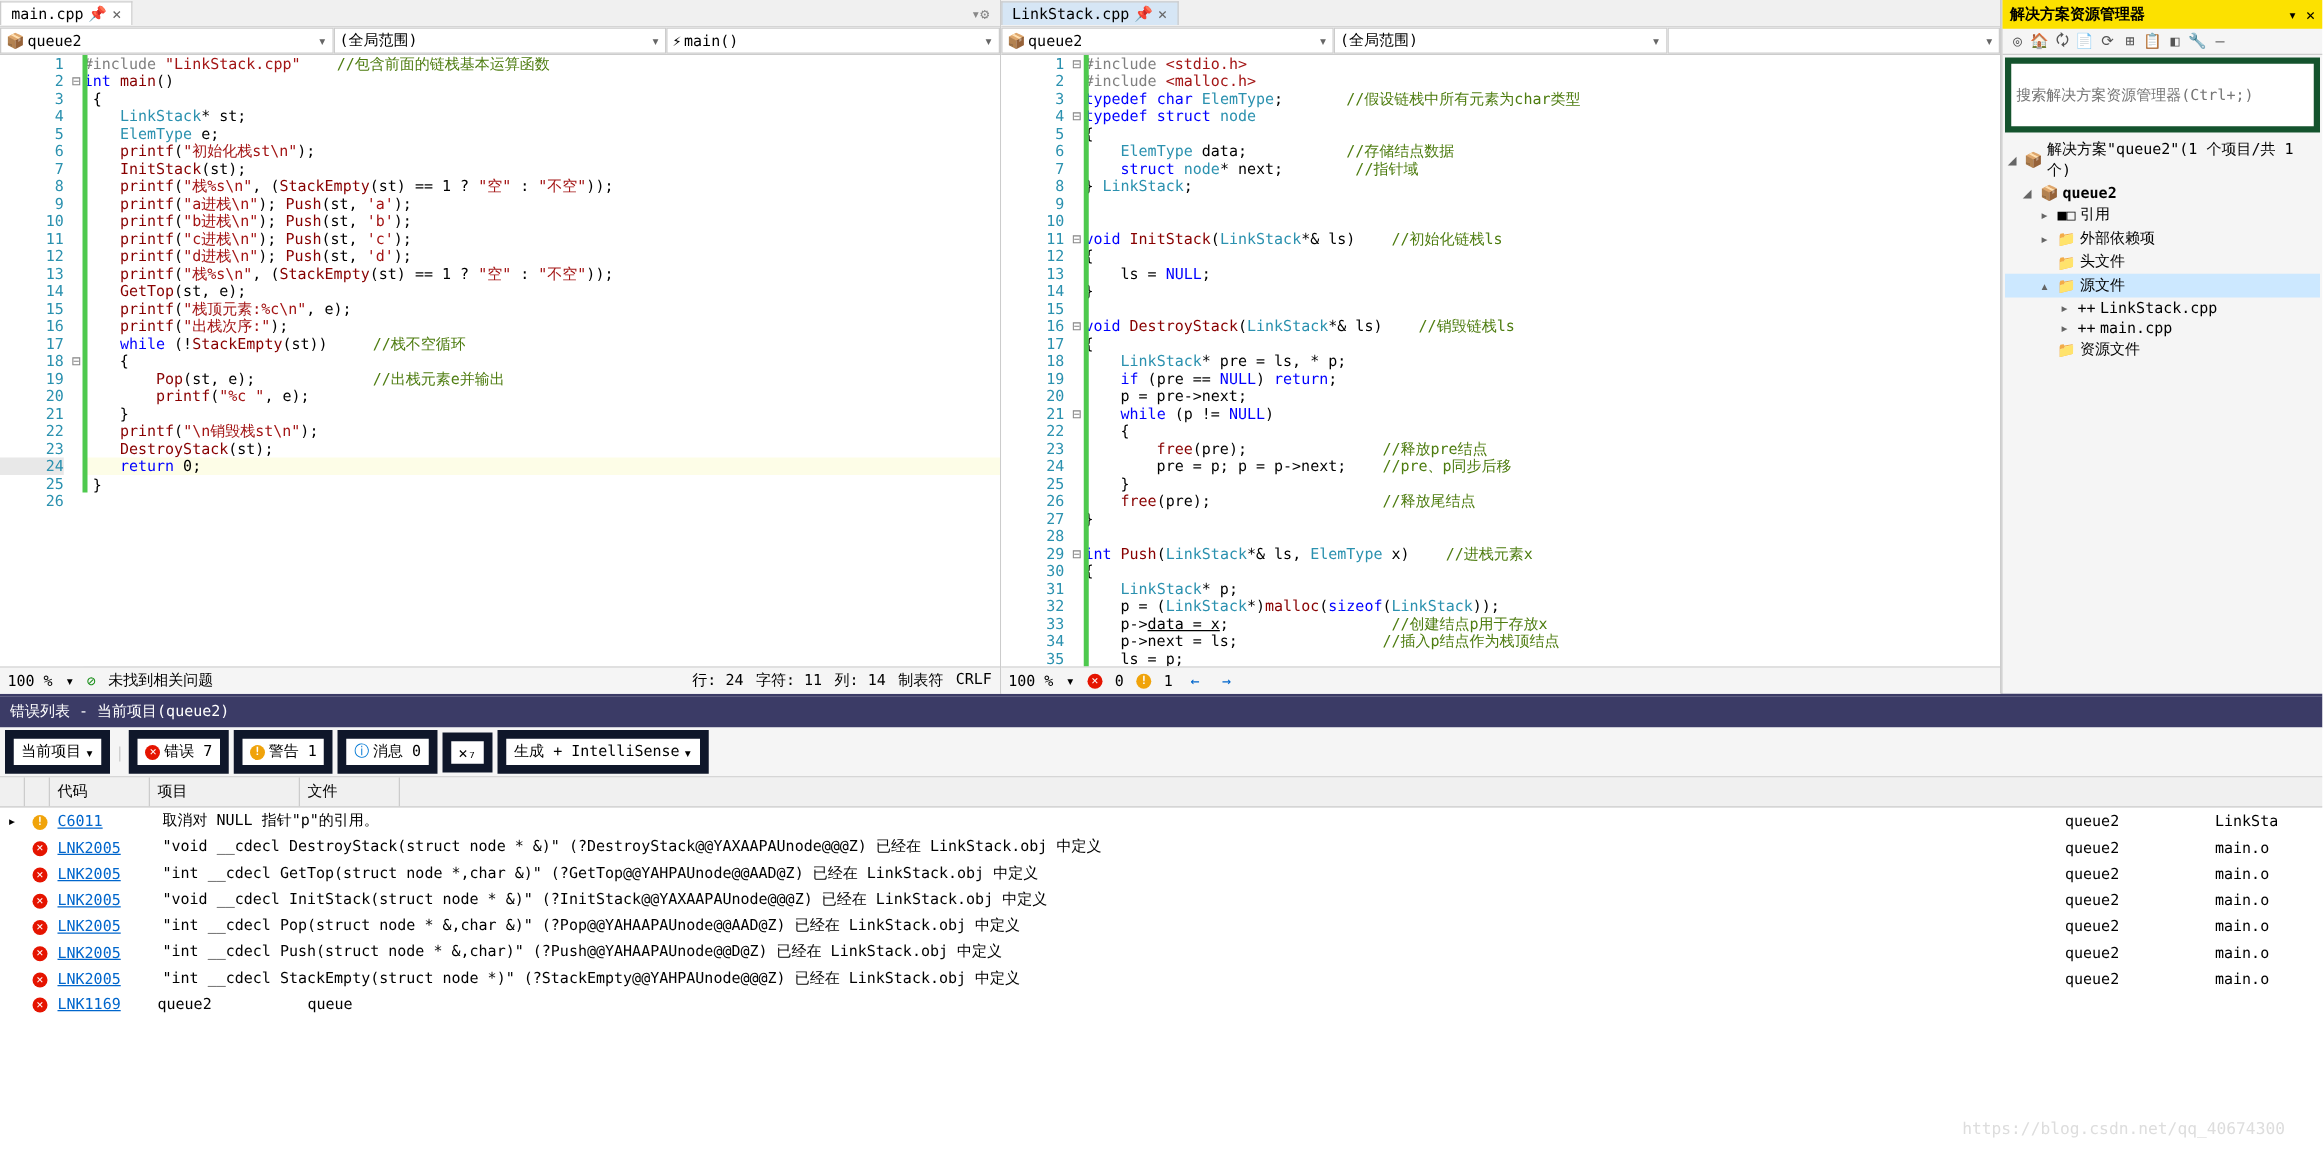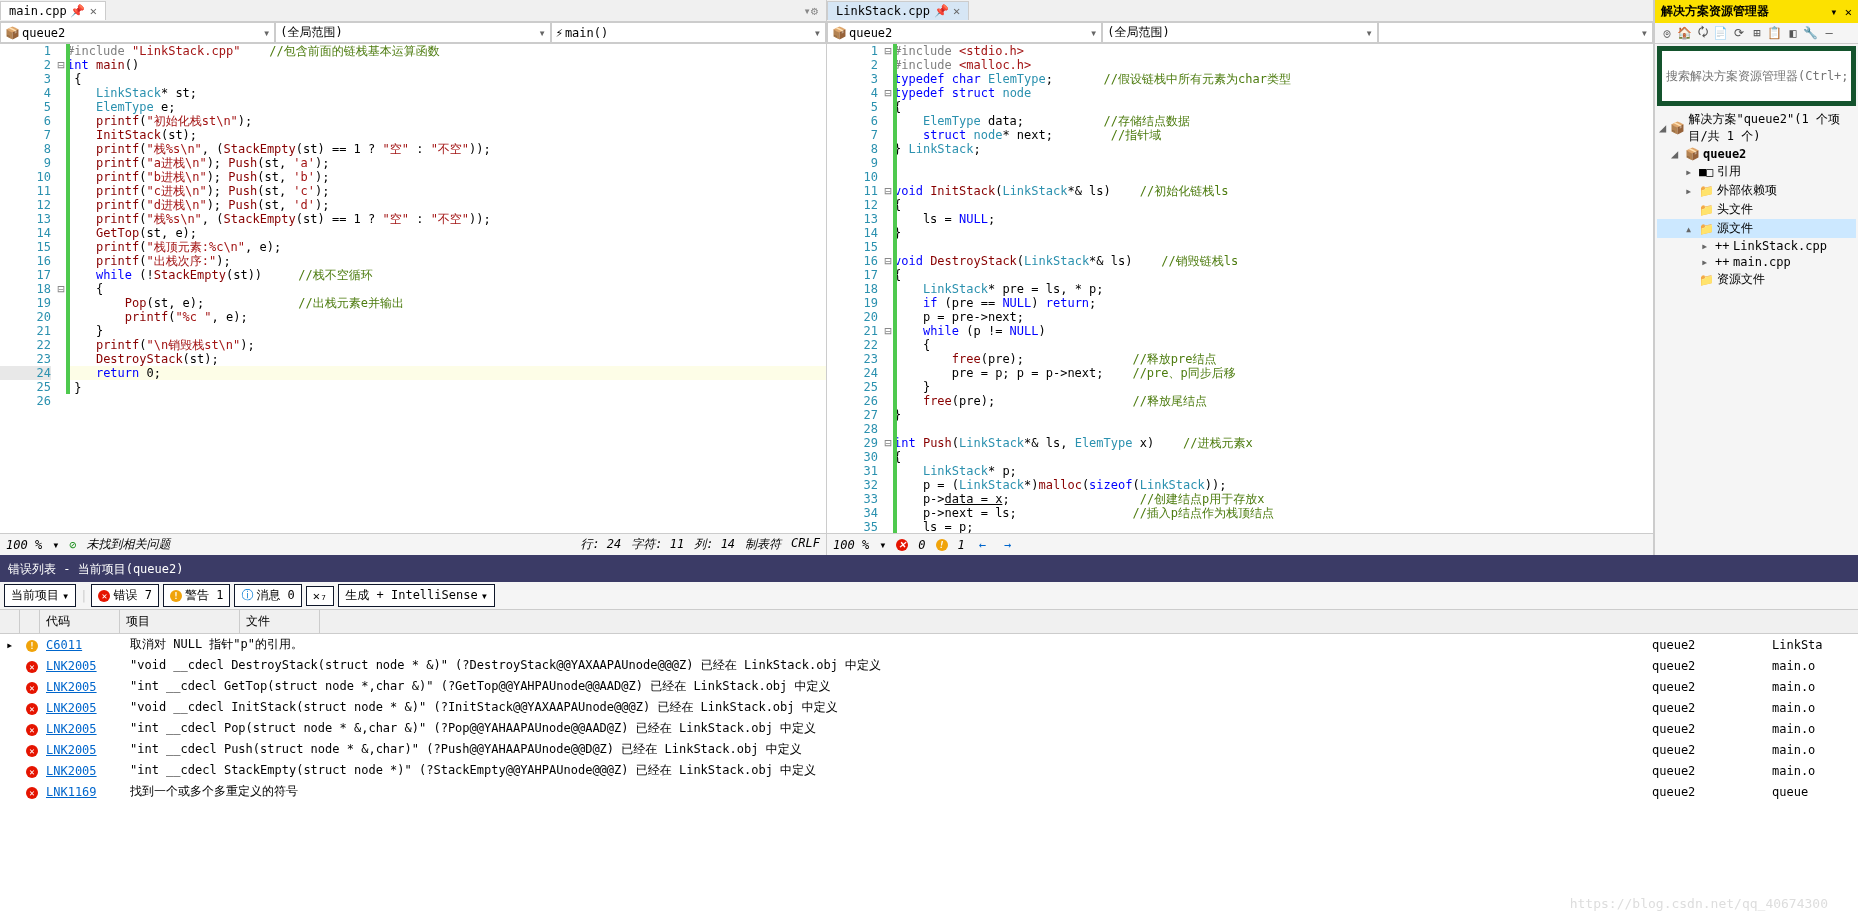--- a/index.html
+++ b/index.html
@@ -1,19 +1,19 @@
 <!DOCTYPE html>
 <html><head>
 <meta charset="utf-8">
 <style>
 * { margin: 0; padding: 0; box-sizing: border-box; font-family: "Microsoft YaHei", Consolas, monospace; font-size: 12px; }
 body { background: #fff; width: 1858px; height: 919px; overflow: hidden; display: flex; flex-direction: column; }
 .main-area { display: flex; height: 555px; }
 .editor-pane { flex: 1; display: flex; flex-direction: column; border-right: 1px solid #ccc; position: relative; }
-.sidebar { width: 204px; background: #f5f5f5; border-left: 1px solid #ccc; display: flex; flex-direction: column; }
+.sidebar { width: 257px; background: #f5f5f5; border-left: 1px solid #ccc; display: flex; flex-direction: column; }
 .tabs { display: flex; background: #f0f0f0; border-bottom: 1px solid #ccc; height: 22px; align-items: center; }
 .tab { padding: 2px 8px; background: #fff; border: 1px solid #ccc; border-bottom: none; margin-right: 2px; display: flex; align-items: center; gap: 4px; cursor: pointer; }
 .tab.inactive { background: #d6e6f5; }
 .tab-pin { color: #999; }
 .tab-close { color: #666; cursor: pointer; }
 .tab-gear { margin-left: auto; margin-right: 8px; color: #888; }
 .nav-bar { display: flex; border-bottom: 1px solid #ccc; height: 22px; background: #fff; }
 .nav-combo { border: 1px solid #ccc; padding: 1px 4px; display: flex; align-items: center; gap: 2px; flex: 1; min-width: 0; background: #fff; }
 .nav-combo .dd { margin-left: auto; color: #666; }
 .code-area { flex: 1; display: flex; overflow: hidden; background: #fff; position: relative; }
@@ -22,41 +22,41 @@
 .fold-col { width: 12px; background: #fff; line-height: 14px; font-size: 9px; color: #888; text-align: center; }
 .code { flex: 1; font-family: Consolas, "Microsoft YaHei", monospace; font-size: 11px; line-height: 14px; white-space: pre; color: #000; overflow: hidden; }
 .code .hl-line { background: #fdfde7; display: inline-block; width: 100%; }
 .kw { color: #0000ff; }
 .type { color: #2b91af; }
 .str { color: #a31515; }
 .cmt { color: #4d7c0f; }
 .fn { color: #880000; }
 .pp { color: #808080; }
 .green-bar { position: absolute; left: 66px; top: 0; width: 4px; background: #4ec94e; }
-.status-bar { display: flex; align-items: center; height: 22px; border-top: 1px solid #ccc; background: #f5f5f5; padding: 0 6px; gap: 10px; font-size: 11px; font-style: italic; }
+.status-bar { display: flex; align-items: center; height: 22px; border-top: 1px solid #ccc; background: #f5f5f5; padding: 0 6px; gap: 10px; font-size: 11px; }
 .status-bar .right { margin-left: auto; display: flex; gap: 10px; }
 .err-circle { width: 12px; height: 12px; border-radius: 50%; display: inline-flex; align-items: center; justify-content: center; color: #fff; font-size: 9px; font-weight: bold; }
 .err-circle.red { background: #e51400; }
 .err-circle.yel { background: #f0a30a; }
 .sidebar-header { background: #fce100; padding: 3px 6px; font-weight: bold; display: flex; align-items: center; }
 .sidebar-header .dd { margin-left: auto; }
 .sidebar-toolbar { display: flex; gap: 2px; padding: 2px 4px; border-bottom: 1px solid #ccc; }
 .sidebar-toolbar .ico { width: 16px; height: 16px; display: flex; align-items: center; justify-content: center; color: #555; cursor: pointer; }
 .sidebar-search { margin: 2px; padding: 18px 4px; border: 5px solid #14532d; background: #fff; }
 .sidebar-search input { border: none; outline: none; width: 100%; color: #888; }
 .tree { flex: 1; padding: 2px; }
 .tree-item { padding: 1px 2px; display: flex; align-items: center; gap: 4px; cursor: pointer; }
 .tree-item.sel { background: #cce8ff; }
 .tree-item .expand { width: 10px; color: #666; }
 .tree-ico { width: 14px; display: inline-block; }
 
 .error-panel { flex: 1; display: flex; flex-direction: column; border-top: 2px solid #3b3b66; }
 .error-title { background: #3b3b66; color: #fff; padding: 4px 8px; }
 .error-toolbar { display: flex; align-items: center; gap: 4px; padding: 2px 4px; border-bottom: 1px solid #ccc; background: #f5f5f5; }
-.error-toolbar select, .error-toolbar .btn { border: 1px solid #0f172a; padding: 2px 6px; background: #fff; cursor: pointer; display: flex; align-items: center; gap: 3px; }
+.error-toolbar select, .error-toolbar .btn { border: 7px solid #0f172a; padding: 2px 6px; background: #fff; cursor: pointer; display: flex; align-items: center; gap: 3px; }
 .error-header { display: flex; border-bottom: 1px solid #ccc; background: #f0f0f0; }
 .error-header > div { padding: 3px 6px; border-right: 1px solid #ccc; }
 .error-rows { flex: 1; overflow: auto; }
 .error-row { display: flex; padding: 2px 6px; align-items: center; }
 .error-row .ico { width: 20px; }
 .error-row .exp { width: 20px; }
 .col-code { width: 80px; color: #0066cc; text-decoration: underline; cursor: pointer; }
 .col-desc { flex: 1; padding-left: 4px; }
 .col-proj { width: 120px; }
 .col-file { width: 80px; }
@@ -422,19 +422,18 @@
         <div class="ico"><span class="err-circle red">✕</span></div>
         <div class="col-code">LNK2005</div>
         <div class="col-desc">"int __cdecl StackEmpty(struct node *)" (?StackEmpty@@YAHPAUnode@@@Z) 已经在 LinkStack.obj 中定义</div>
         <div class="col-proj">queue2</div>
         <div class="col-file">main.o</div>
       </div>
       <div class="error-row">
         <div class="exp"></div>
         <div class="ico"><span class="err-circle red">✕</span></div>
         <div class="col-code">LNK1169</div>
-        <div class="col-desc">找到一个或多个多重定义的符号</div>
         <div class="col-proj">queue2</div>
         <div class="col-file">queue</div>
       </div>
     </div>
   <div class="watermark">https://blog.csdn.net/qq_40674300</div>
 </div>
 
 </body></html>

